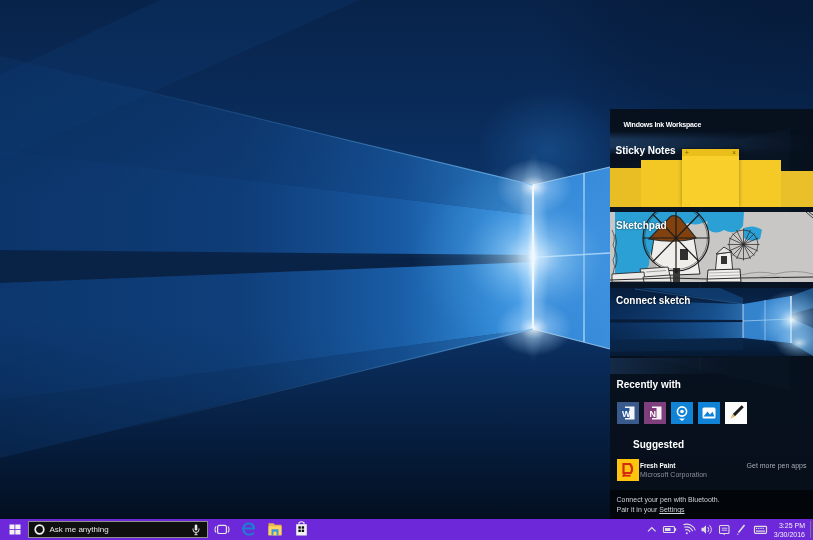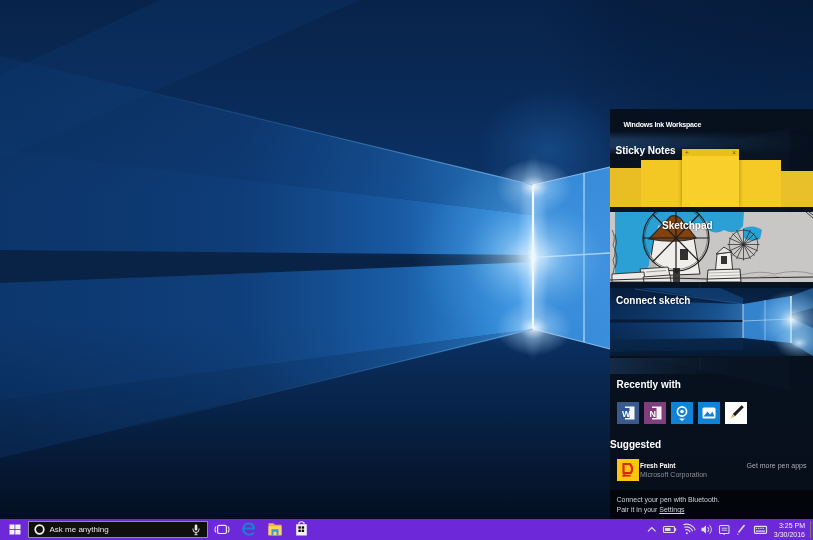--- a/index.html
+++ b/index.html
@@ -181,21 +181,21 @@
 
     <path d="M98,58 L130,57 L131,70 L97,70 Z" fill="#f0efec" stroke="#2a2a2a" stroke-width="1"></path>
     <line x1="99" y1="61" x2="130" y2="60" stroke="#777" stroke-width="0.5"></line>
     <line x1="99" y1="64" x2="130" y2="63" stroke="#777" stroke-width="0.5"></line>
 
     <path d="M0,68 L60,66 L98,67 L131,66 L203,65" stroke="#2a2a2a" stroke-width="1" fill="none"></path>
     <path d="M131,63 Q150,58 165,62 Q185,57 203,62" stroke="#8a8a88" stroke-width="0.8" fill="none"></path>
     <path d="M148,65 Q160,62 172,65" stroke="#9a9a98" stroke-width="0.6" fill="none"></path>
     <path d="M196,0 L203,6 M199,0 L203,3" stroke="#222" stroke-width="0.8"></path>
   </svg>
-  <div class="lbl" style="left:6px;top:110.6px;text-shadow:0 0 2px rgba(0,0,0,0.7);margin-left:46px;">Sketchpad</div>
+  <div class="lbl" style="left:6px;top:110.6px;text-shadow:0 0 2px rgba(0,0,0,0.7);">Sketchpad</div>
 
   <svg style="position:absolute;left:0;top:179px;" width="203" height="68" viewBox="0 0 203 68">
     <defs>
       <linearGradient id="mbase" x1="0" y1="0" x2="0" y2="1">
         <stop offset="0" stop-color="#071e3d"></stop>
         <stop offset="0.5" stop-color="#0a2c58"></stop>
         <stop offset="1" stop-color="#061a33"></stop>
       </linearGradient>
       <linearGradient id="mbeam" x1="0" y1="0" x2="1" y2="0">
         <stop offset="0" stop-color="#0c3569" stop-opacity="0.45"></stop>
@@ -251,21 +251,21 @@
     <path d="M86.5,14.5 L90.5,9.5 L93,12.5 L95.5,9.8 L97.5,14.5 Z" fill="#1183d6"></path>
 
     <rect x="108" y="0" width="22" height="22" fill="#fdfdfd"></rect>
     <g transform="translate(119,11) rotate(45)">
       <rect x="-1.5" y="-9.5" width="3" height="12.5" fill="#1a1a1a"></rect>
       <path d="M-1.5,3 L1.5,3 L0,8 Z" fill="#d8a92d"></path>
       <line x1="0" y1="3.5" x2="0" y2="6.5" stroke="#fff" stroke-width="0.5"></line>
     </g>
   </svg>
 
-  <div class="lbl" style="left:0;top:329.6px;text-align:center;">Suggested</div>
+  <div class="lbl" style="left:23px;top:329.6px;text-align:center;">Suggested</div>
 
   <svg style="position:absolute;left:7px;top:349.5px;" width="22" height="22" viewBox="0 0 22 22">
     <rect width="22" height="22" fill="#ffc40d"></rect>
     <path d="M6.5,5 L13,5 Q16.8,9.5 13.8,14 L6.5,14 Z" fill="none" stroke="#d32a10" stroke-width="2.2"></path>
     <path d="M8.5,14 L5.5,17.5" stroke="#d32a10" stroke-width="1.5"></path>
     <rect x="6" y="15.8" width="7.5" height="1.8" fill="#d32a10"></rect>
   </svg>
   <div style="position:absolute;left:30px;top:353px;color:#fff;font-size:6.5px;font-weight:bold;">Fresh Paint</div>
   <div style="position:absolute;left:30px;top:361.5px;color:#8b9198;font-size:7px;">Microsoft Corporation</div>
   <div style="position:absolute;right:6.5px;top:353px;color:#a7adb5;font-size:7px;">Get more pen apps</div>

